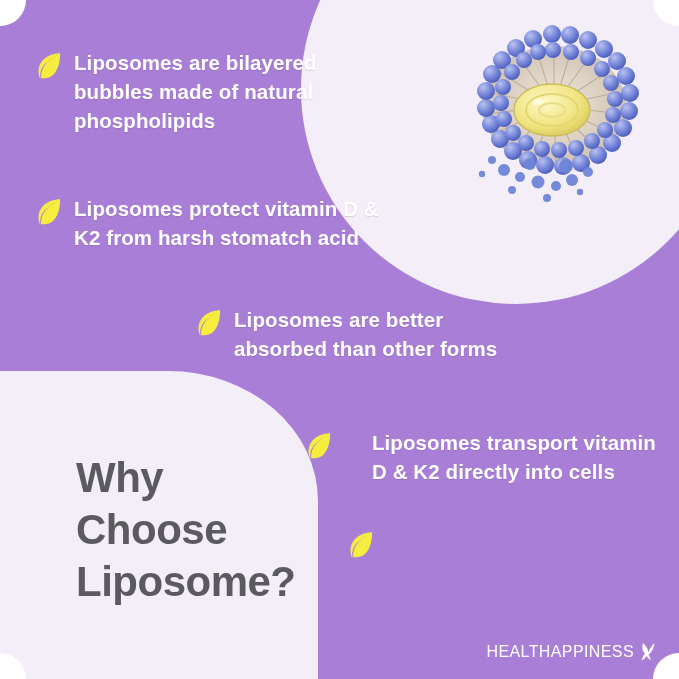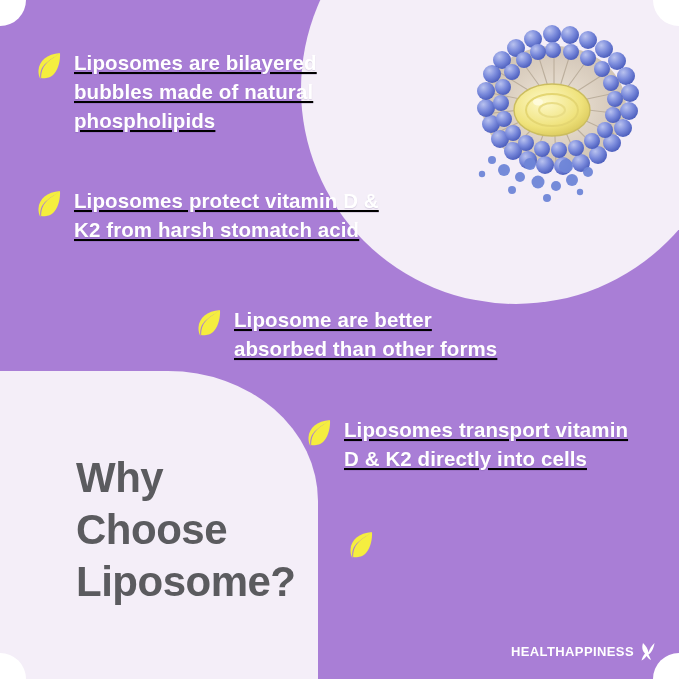--- a/index.html
+++ b/index.html
@@ -66,41 +66,40 @@
   .edge-tr { right: 0; top: 0; border-bottom-left-radius: 26px; }
   .edge-bl { left: 0; bottom: 0; border-top-right-radius: 26px; }
   .edge-br { right: 0; bottom: 0; border-top-left-radius: 26px; }
 
   
   .bullet {
     position: absolute;
     display: flex;
     align-items: flex-start;
     gap: 12px;
-    text-decoration: underline;
   }
   .leaf-icon {
     flex: 0 0 auto;
     width: 26px;
     height: 30px;
     margin-top: 3px;
   }
   .bullet-text {
     color: #ffffff;
     font-size: 20.5px;
     line-height: 1.42;
     font-weight: 600;
     letter-spacing: 0.1px;
     white-space: pre-line;
     text-shadow: 0 1px 1px rgba(90,60,130,0.18);
   }
   #bullet-0 { left: 36px;  top: 48px;  width: 330px; }
-  #bullet-1 { left: 36px;  top: 186px; width: 360px; }
+  #bullet-1 { left: 36px;  top: 194px; width: 360px; }
   #bullet-2 { left: 196px; top: 305px; width: 340px; }
-  #bullet-3 { left: 306px; top: 415px; width: 350px; }
+  #bullet-3 { left: 306px; top: 428px; width: 350px; justify-content: space-between; }
   #bullet-4 { left: 348px; top: 527px; width: 310px; }
 
   
   .headline {
     position: absolute;
     left: 36px;
     top: 452px;
     width: 270px;
     color: #5b5b5f;
     font-size: 42px;
@@ -115,22 +114,22 @@
   .brand {
     position: absolute;
     right: 22px;
     bottom: 18px;
     display: flex;
     align-items: center;
     gap: 6px;
   }
   .brand-text {
     color: #ffffff;
-    font-size: 13px;
-    font-weight: bold;
+    font-size: 16px;
+    font-weight: normal;
     letter-spacing: 0.4px;
   }
   .brand-mark {
     width: 17px;
     height: 19px;
   }
 
   
   .liposome {
     position: absolute;
@@ -294,21 +293,21 @@
 K2 from harsh stomatch acid</span>
   </div>
 
   <div class="bullet" id="bullet-2">
     <span class="leaf-icon">
       <svg viewBox="0 0 26 30" width="26" height="30" xmlns="http://www.w3.org/2000/svg">
         <path d="M24 2C11 3 3 10 2.5 19.5c-.3 5 2 8.5 2 8.5S3 21 7 15.5C11.5 9.3 19 6.5 24 2z" fill="#f5ee3f"></path>
         <path d="M24 2C17 7 9.5 11 6.5 18.5c-1.6 4-1.3 8.5-1.3 8.5s7.5 1.8 12.8-4C23 17.3 24.4 8.6 24 2z" fill="#f5ee3f"></path>
       </svg>
     </span>
-    <span class="bullet-text">Liposome are better
+    <span class="bullet-text">Liposomes are better
 absorbed than other forms</span>
   </div>
 
   <div class="bullet" id="bullet-3">
     <span class="leaf-icon">
       <svg viewBox="0 0 26 30" width="26" height="30" xmlns="http://www.w3.org/2000/svg">
         <path d="M24 2C11 3 3 10 2.5 19.5c-.3 5 2 8.5 2 8.5S3 21 7 15.5C11.5 9.3 19 6.5 24 2z" fill="#f5ee3f"></path>
         <path d="M24 2C17 7 9.5 11 6.5 18.5c-1.6 4-1.3 8.5-1.3 8.5s7.5 1.8 12.8-4C23 17.3 24.4 8.6 24 2z" fill="#f5ee3f"></path>
       </svg>
     </span>

